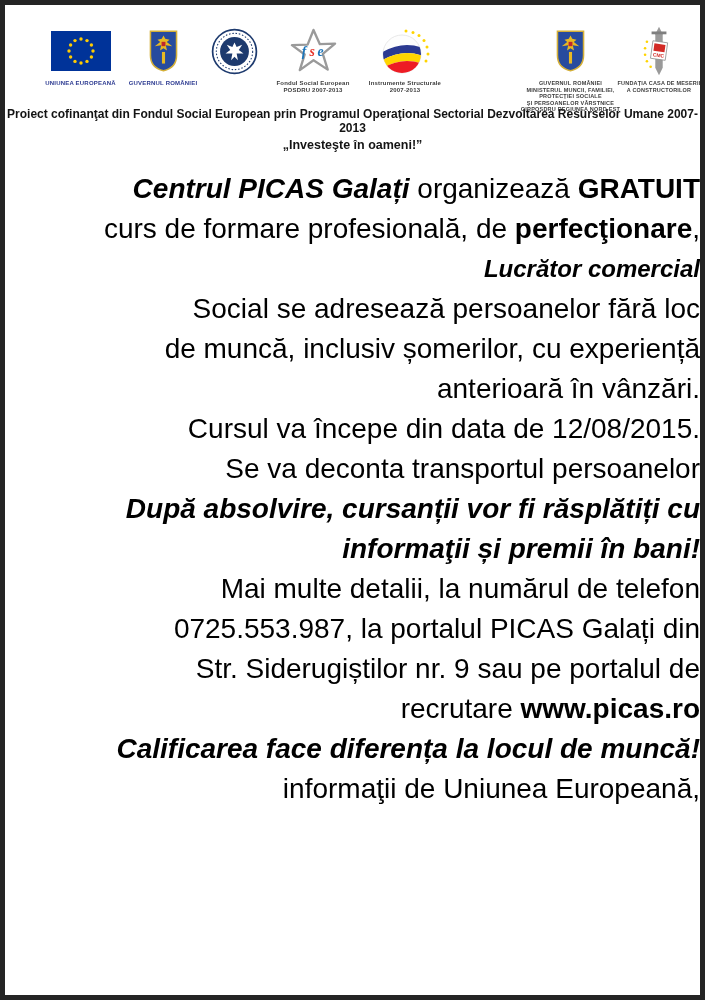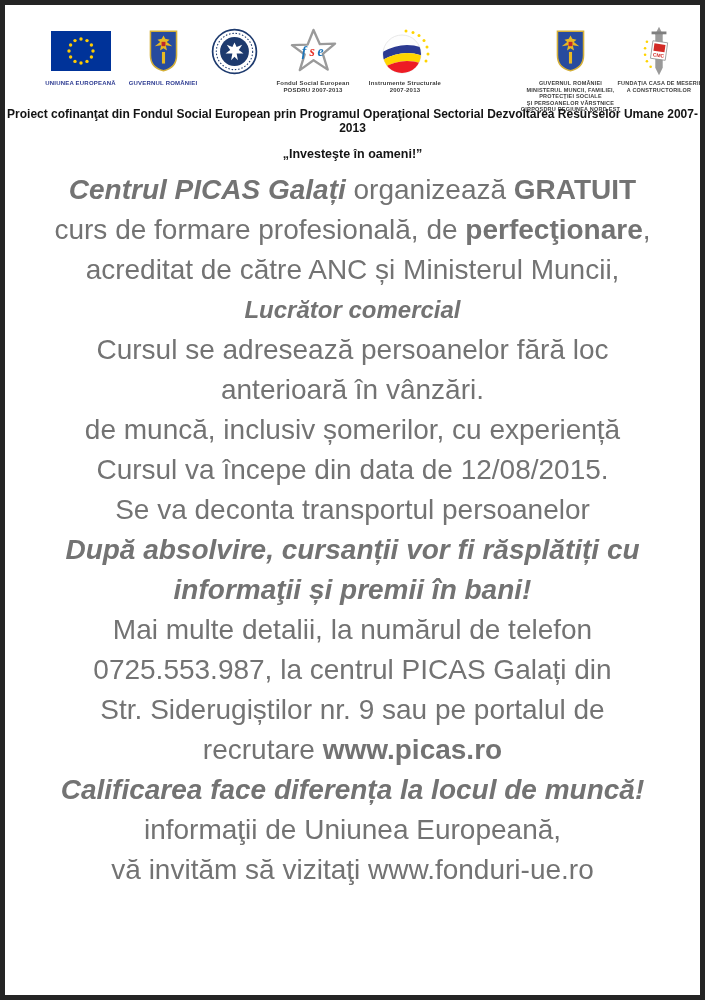--- a/index.html
+++ b/index.html
@@ -15,23 +15,23 @@
   .logo-caption{
     margin-top:3px;font-size:6px;line-height:7px;text-align:center;
     white-space:pre-line;font-weight:bold;letter-spacing:.2px;
   }
   .cap-navy{color:#2b3990;}
   .cap-dark{color:#3c3c3c;}
   .cap-tiny{font-size:5.5px;line-height:6.5px;}
   
   .header-text{text-align:center;color:#141414;font-weight:bold;}
   .ht1{font-size:12px;line-height:14px;margin-top:2px;}
-  .ht2{font-size:12.5px;line-height:15px;margin-top:12px;}
+  .ht2{font-size:12.5px;line-height:15px;margin-top:3px;}
   
-  .body-text{margin-top:8px;text-align:center;color:#737373;}
+  .body-text{margin-top:16px;text-align:right;color:#000000;}
   .bline{font-size:28px;line-height:40px;white-space:nowrap;}
   .bline.big{font-size:24px;line-height:40px;}
   .seg-r{font-weight:400;}
   .seg-b{font-weight:700;}
   .seg-bi{font-weight:700;font-style:italic;}
 </style>
 </head>
 <body>
 
 <div class="poster">
@@ -166,31 +166,29 @@
 A CONSTRUCTORILOR</div>
     </div>
   </div>
 
   <div class="header-text ht1">Proiect cofinanţat din Fondul Social European prin Programul Operaţional Sectorial Dezvoltarea Resurselor Umane 2007-2013</div>
   <div class="header-text ht2">„Investeşte în oameni!”</div>
 
   <div class="body-text">
       <div class="bline"><span class="seg-bi">Centrul PICAS Galați</span><span class="seg-r"> organizează </span><span class="seg-b">GRATUIT</span></div>
       <div class="bline"><span class="seg-r">curs de formare profesională, de </span><span class="seg-b">perfecţionare</span><span class="seg-r">,</span></div>
-      <div class="bline"><span class="seg-r">acreditat de către ANC și Ministerul Muncii,</span></div>
       <div class="bline big"><span class="seg-bi">Lucrător comercial</span></div>
-      <div class="bline"><span class="seg-r">Cursul se adresează persoanelor fără loc</span></div>
+      <div class="bline"><span class="seg-r">Social se adresează persoanelor fără loc</span></div>
+      <div class="bline"><span class="seg-r">de muncă, inclusiv șomerilor, cu experiență</span></div>
       <div class="bline"><span class="seg-r">anterioară în vânzări.</span></div>
-      <div class="bline"><span class="seg-r">de muncă, inclusiv șomerilor, cu experiență</span></div>
       <div class="bline"><span class="seg-r">Cursul va începe din data de 12/08/2015.</span></div>
       <div class="bline"><span class="seg-r">Se va deconta transportul persoanelor</span></div>
       <div class="bline"><span class="seg-bi">După absolvire, cursanții vor fi răsplătiți cu</span></div>
       <div class="bline"><span class="seg-bi">informaţii și premii în bani!</span></div>
       <div class="bline"><span class="seg-r">Mai multe detalii, la numărul de telefon</span></div>
-      <div class="bline"><span class="seg-r">0725.553.987, la centrul PICAS Galați din</span></div>
+      <div class="bline"><span class="seg-r">0725.553.987, la portalul PICAS Galați din</span></div>
       <div class="bline"><span class="seg-r">Str. Siderugiștilor nr. 9 sau pe portalul de</span></div>
       <div class="bline"><span class="seg-r">recrutare </span><span class="seg-b">www.picas.ro</span></div>
       <div class="bline"><span class="seg-bi">Calificarea face diferența la locul de muncă!</span></div>
       <div class="bline"><span class="seg-r">informaţii de Uniunea Europeană,</span></div>
-      <div class="bline"><span class="seg-r">vă invităm să vizitaţi </span><span class="seg-r"> www.fonduri-ue.ro</span></div>
     </div>
 
 </div>
 
 </body></html>

